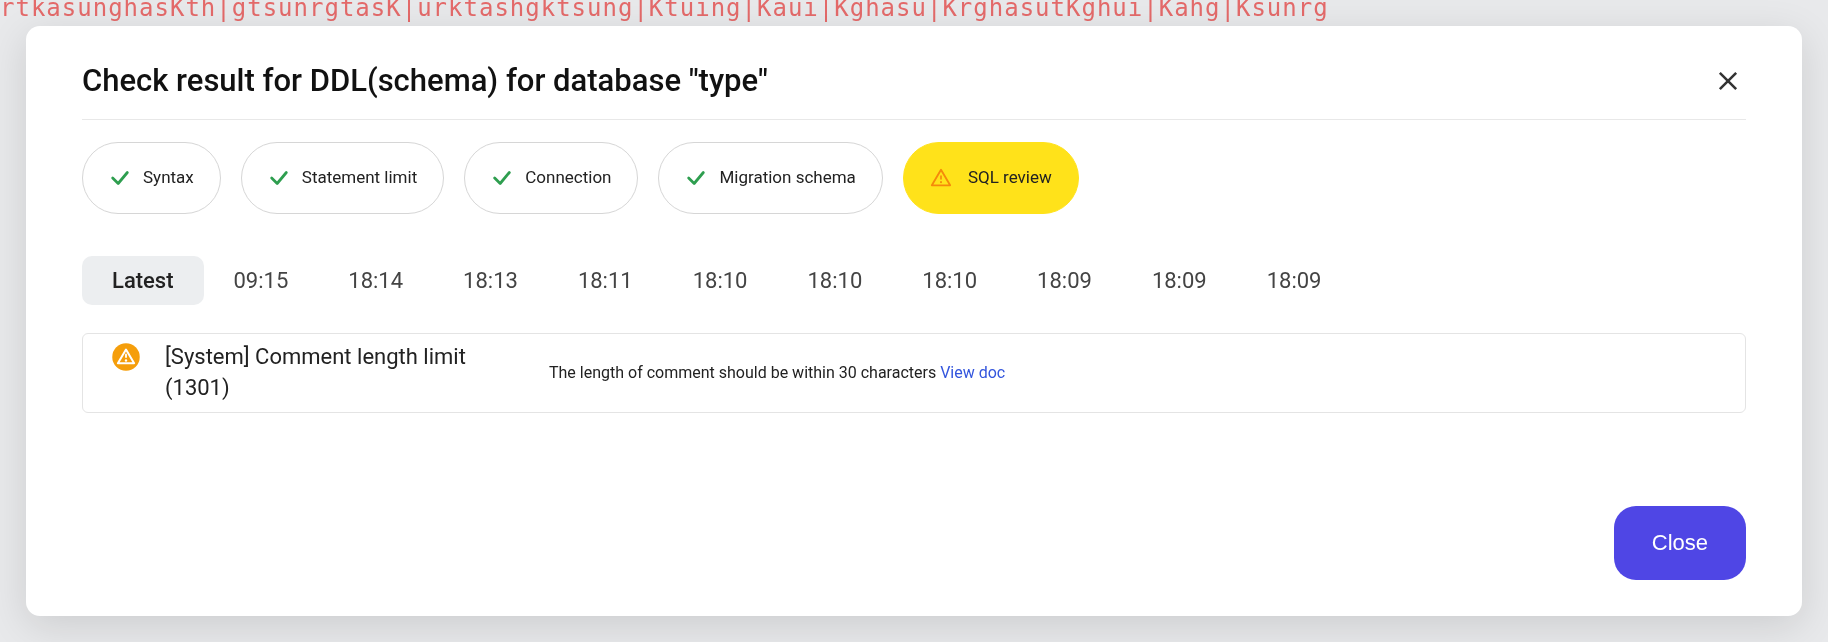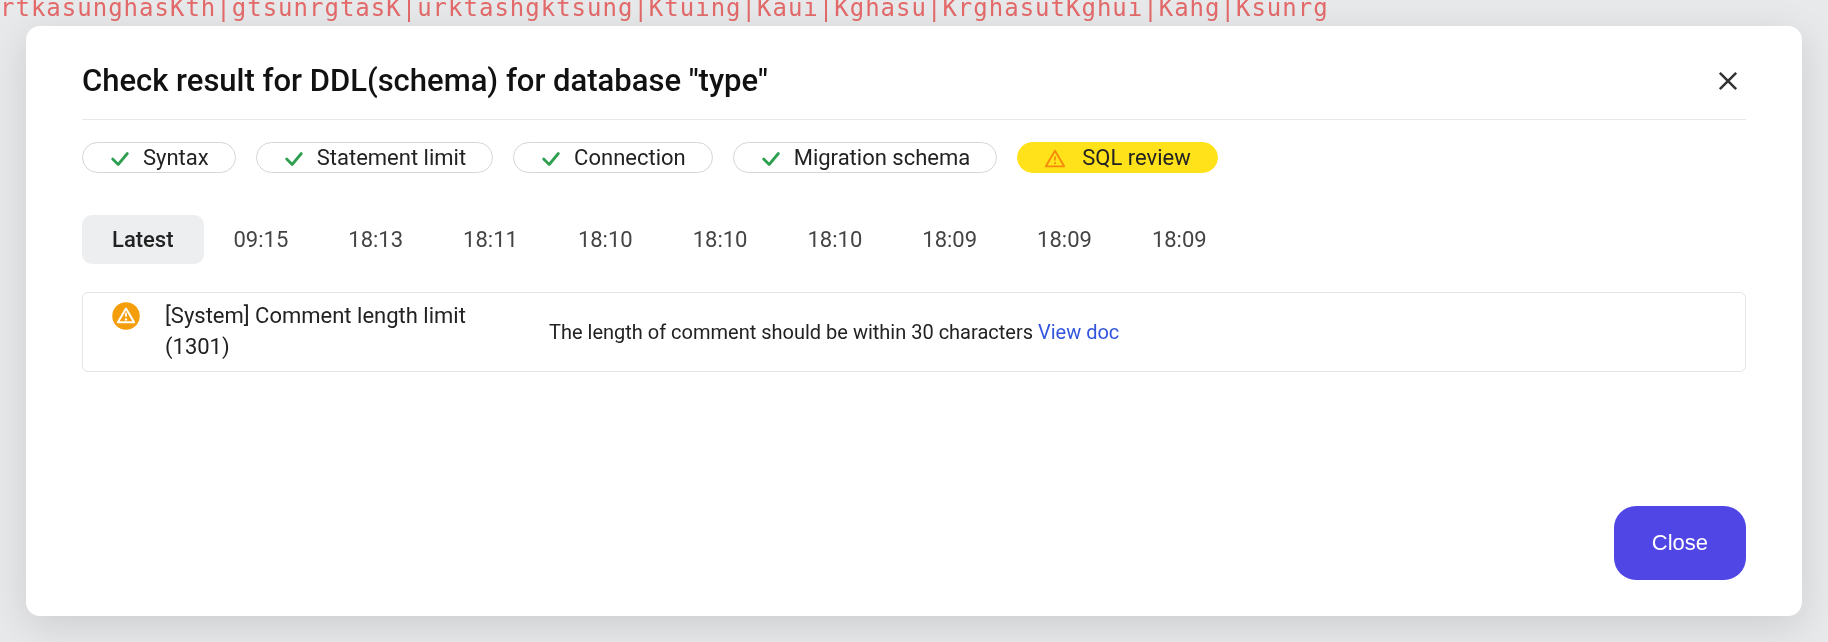--- a/index.html
+++ b/index.html
@@ -57,27 +57,27 @@
   }
   .close-x svg { width: 28px; height: 28px; stroke: #333; stroke-width: 2.2; }
   .pills {
     display: flex;
     gap: 20px;
     margin-top: 22px;
     flex-wrap: wrap;
   }
   .pill {
     display: inline-flex;
-    align-items: flex-end;
+    align-items: flex-start;
     gap: 12px;
-    padding: 2px 26px;
+    padding: 24px 26px;
     border-radius: 999px;
     border: 1px solid #d6d6d6;
     background: #fff;
-    font-size: 22px;
+    font-size: 17px;
     color: #222;
     cursor: pointer;
   }
   .pill.warn {
     background: #ffe21a;
     border-color: #ffe21a;
     color: #222;
     gap: 16px;
   }
   .pill .ic { display: inline-flex; width: 22px; height: 22px; }
@@ -122,21 +122,21 @@
   }
   .issue-title-col {
     width: 360px;
     flex: 0 0 360px;
     font-size: 22px;
     color: #222;
     line-height: 1.4;
   }
   .issue-desc {
     flex: 1;
-    font-size: 20px;
+    font-size: 16px;
     color: #222;
   }
   .issue-desc a, .doc-link {
     color: #3355dd;
     text-decoration: none;
     cursor: pointer;
   }
   .footer {
     margin-top: auto;
     display: flex;
@@ -214,20 +214,21 @@
             <rect x="11.1" y="9" width="1.8" height="5" rx="0.9" fill="#f5890b"></rect>
           </svg>
       </span>
       <span>SQL review</span>
     </div>
   </div>
 
   <div class="tabs">
     <div class="tab active">Latest</div>
     <div class="tab">09:15</div>
+    <div class="tab">18:14</div>
     <div class="tab">18:13</div>
     <div class="tab">18:11</div>
     <div class="tab">18:10</div>
     <div class="tab">18:10</div>
     <div class="tab">18:10</div>
     <div class="tab">18:09</div>
     <div class="tab">18:09</div>
     <div class="tab">18:09</div>
   </div>
 

